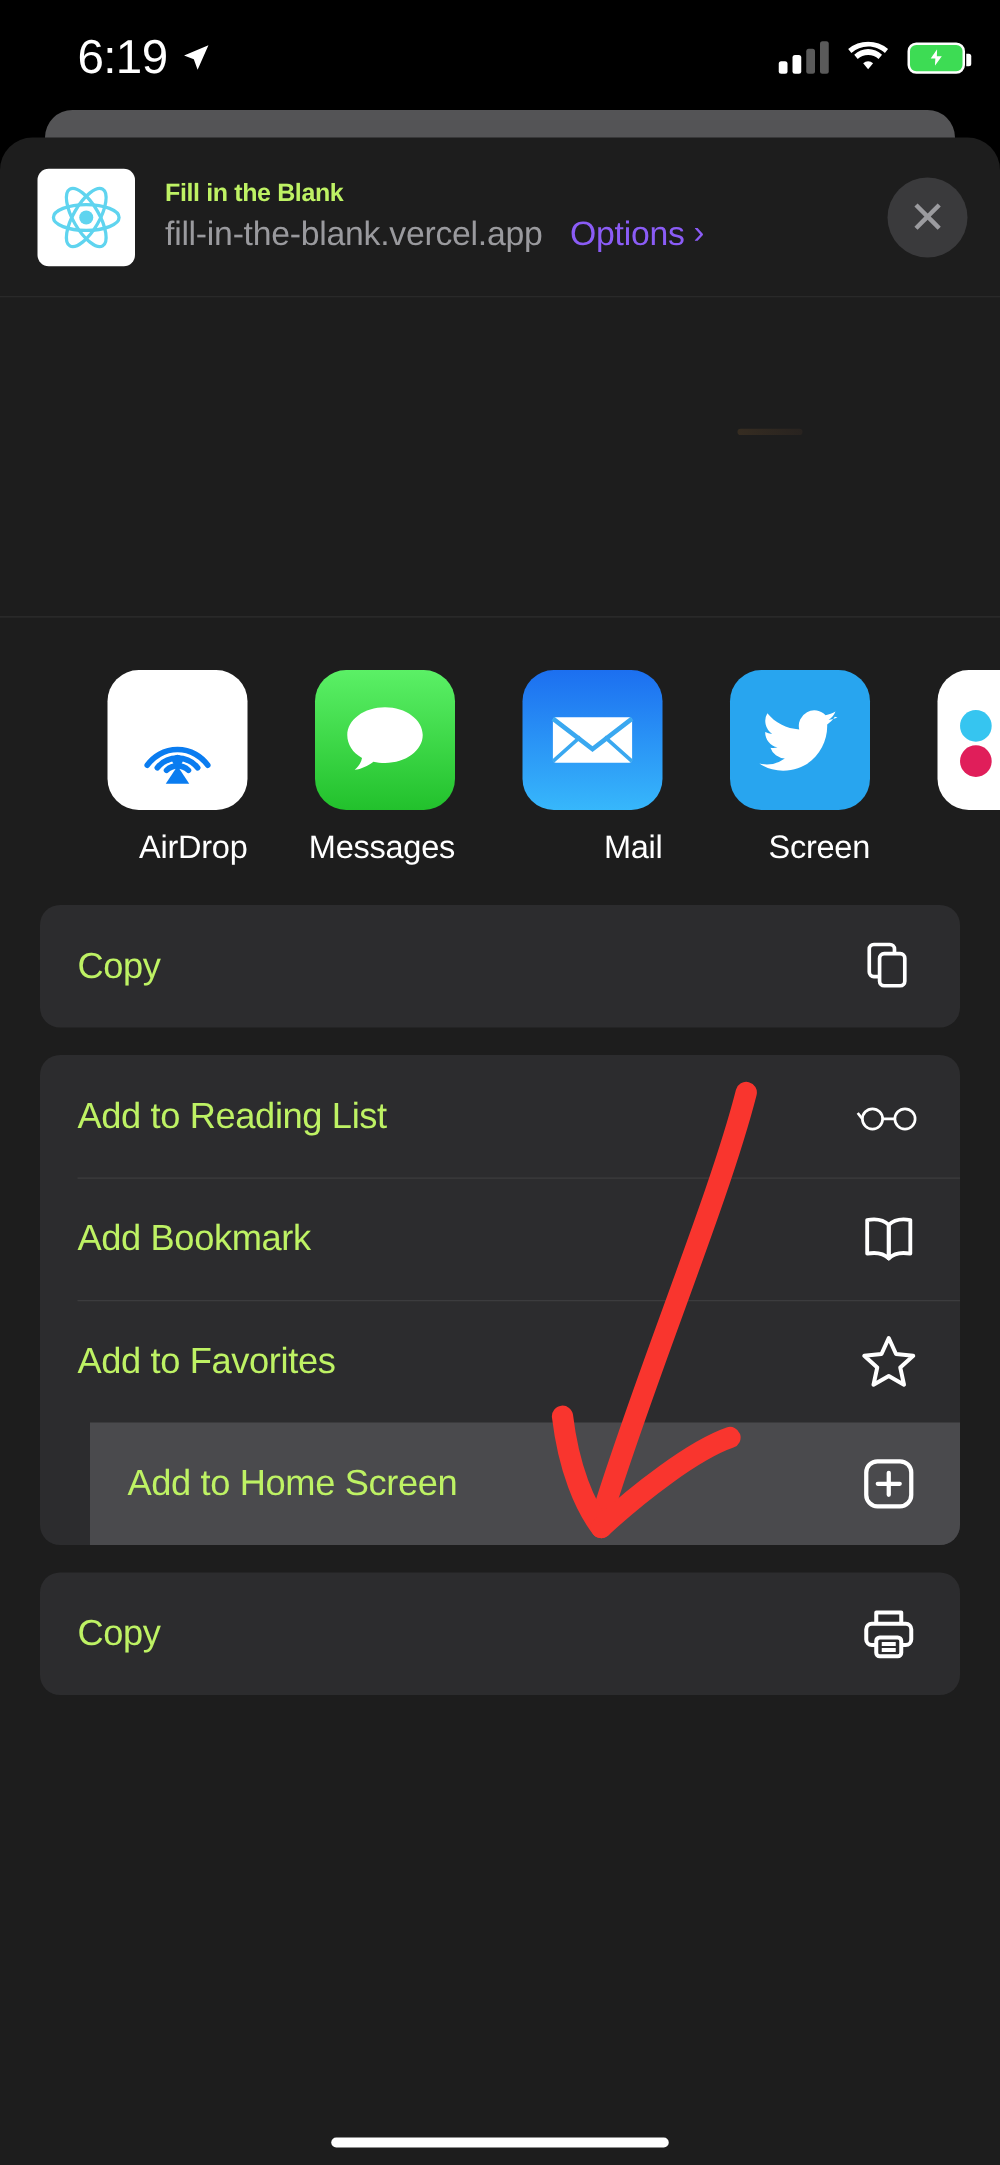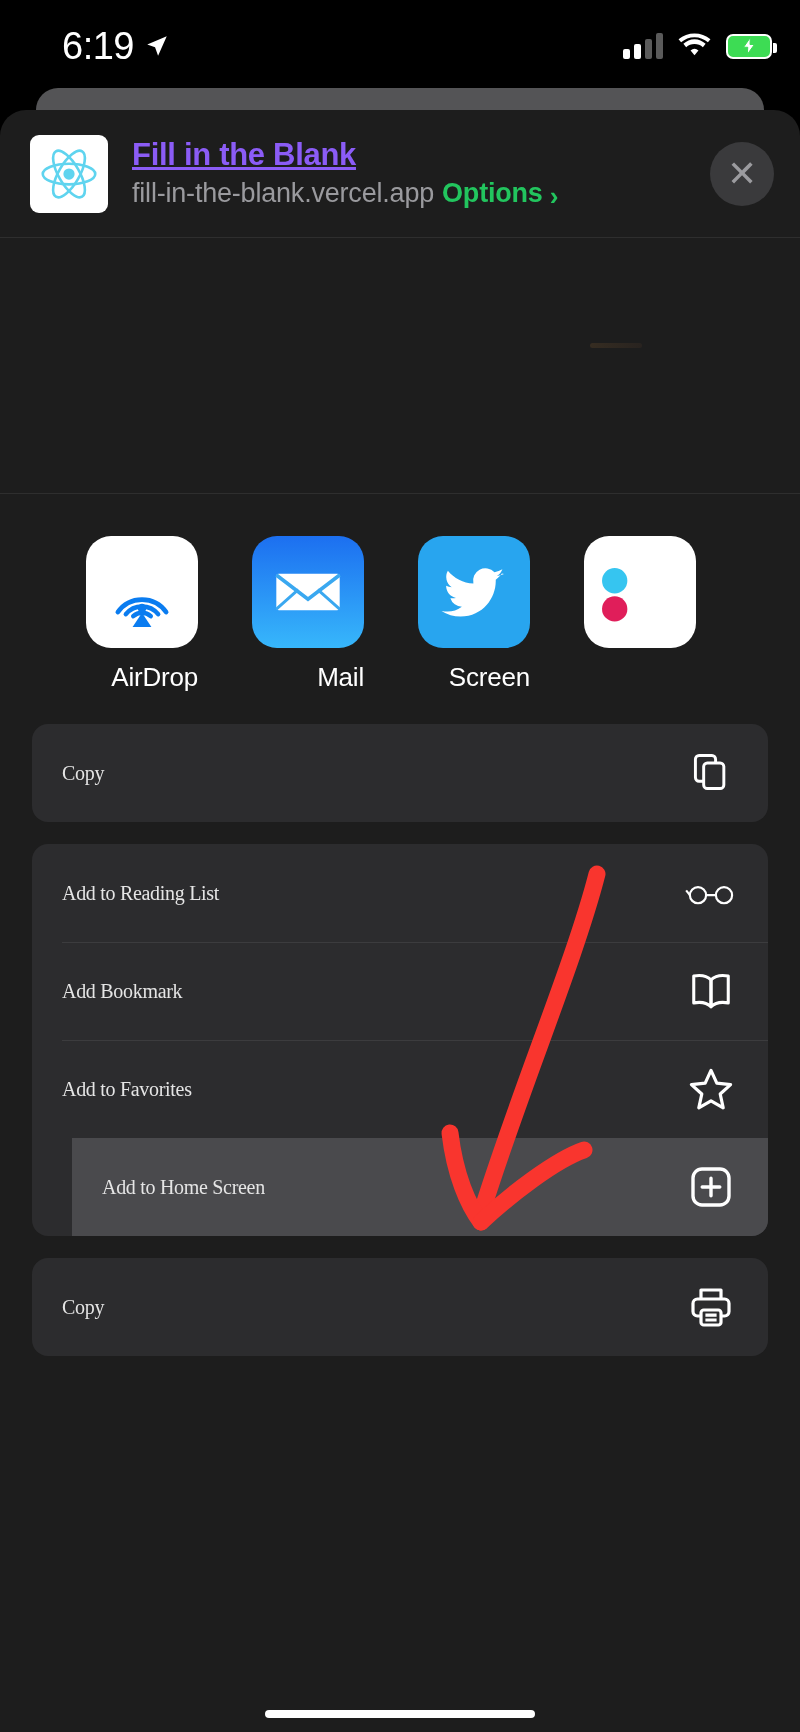--- a/index.html
+++ b/index.html
@@ -56,28 +56,28 @@
     position:relative; height:128px;
     display:flex; align-items:center; padding:0 26px 0 30px;
     border-bottom:1px solid #2e2e2e;
   }
   .app-icon {
     width:78px; height:78px; background:#fff; border-radius:9px;
     display:flex; align-items:center; justify-content:center; flex:0 0 auto;
   }
   .head-text { margin-left:24px; flex:1; min-width:0; }
   .head-title {
-    font-size:31px; font-weight:700; color:#8b5cf6; letter-spacing:-0.3px;
-    line-height:1.12; white-space:nowrap;text-decoration:underline;
-  }
-  .head-sub-row { display:flex; align-items:baseline; gap:8px; margin-top:6px; }
+    font-size:20px; font-weight:700; color:#bef264; letter-spacing:-0.3px;
+    line-height:1.12; white-space:nowrap;
+  }
+  .head-sub-row { display:flex; align-items:baseline; gap:22px; margin-top:6px; }
   .head-sub { font-size:27px; color:#9a9a9e; letter-spacing:-0.2px; white-space:nowrap; }
   .opt-link {
-    font-size:27px; color:#22c55e; letter-spacing:-0.2px;
-    display:flex; align-items:flex-end; gap:7px; white-space:nowrap;font-weight:bold;
+    font-size:27px; color:#8b5cf6; letter-spacing:-0.2px;
+    display:flex; align-items:flex-start; gap:7px; white-space:nowrap;
   }
   .opt-chev { font-size:26px; line-height:1; }
   .close-btn {
     width:64px; height:64px; border-radius:50%; background:#3a3a3c;
     display:flex; align-items:center; justify-content:center; flex:0 0 auto;
     color:#9b9b9f; font-size:36px; font-weight:400; line-height:1;
   }
 
   
   .preview { height:256px; background:#1d1d1d; border-bottom:1px solid #2e2e2e; position:relative; }
@@ -101,21 +101,21 @@
   .card { background:#2c2c2e; border-radius:16px; overflow:hidden; margin-bottom:22px; }
   .row {
     position:relative; height:98px; display:flex; align-items:center;
     justify-content:space-between; padding:0 30px;
   }
   .row + .row::before {
     content:""; position:absolute; top:0; left:30px; right:0; height:1px; background:#3c3c3e;
   }
   .row.active { background:#4a4a4d;margin-left:40px; }
   .row.active::before { background:transparent; }
-  .row-label { font-size:20px; color:#e5e5e5; letter-spacing:-0.3px;font-family:Liberation Serif, serif; }
+  .row-label { font-size:29px; color:#bef264; letter-spacing:-0.3px; }
   .row-icon { width:54px; height:54px; display:flex; align-items:center; justify-content:center; color:#fff; }
 
   
   .annot { position:absolute; left:0; top:0; width:800px; height:1732px; pointer-events:none; }
 
   
   .home-ind {
     position:absolute; bottom:14px; left:50%; transform:translateX(-50%);
     width:270px; height:8px; background:#fff; border-radius:4px;
   }
@@ -194,20 +194,28 @@
               <path d="M20 48.5a15.5 15.5 0 0 1 24 0"></path>
               <path d="M25.5 50a9.5 9.5 0 0 1 13 0"></path>
             </g>
             <circle cx="32" cy="44" r="3.2" fill="#0a7cf0"></circle>
             <path d="M32 47.5 L25 58 h14 z" fill="#0a7cf0"></path>
           </svg>
         </div>
         <div class="app-label">AirDrop</div>
       </div>
 
+      <div class="app-cell">
+        <div class="app-tile" style="background:linear-gradient(180deg,#5bf066,#22c12c)">
+          <svg width="84" height="84" viewBox="0 0 64 64">
+            <path d="M32 12c12.7 0 23 7.6 23 17s-10.3 17-23 17c-2.5 0-4.9-.3-7.1-.8-2.9 2.4-7.3 4.6-11.4 5 2.5-2.1 4.1-4.7 4.5-7.2C12.3 39.8 9 34.8 9 29c0-9.4 10.3-17 23-17z" fill="#fff"></path>
+          </svg>
+        </div>
+        <div class="app-label">Messages</div>
+      </div>
 
       <div class="app-cell">
         <div class="app-tile" style="background:linear-gradient(180deg,#1c6ff0,#37b7fb)">
           <svg width="78" height="78" viewBox="0 0 64 64">
             <rect x="6" y="17" width="52" height="30" rx="2" fill="#fff"></rect>
             <path d="M6 18 L32 38 L58 18" fill="none" stroke="#3aa8f0" stroke-width="3"></path>
             <path d="M6 46 L24 30 M58 46 L40 30" fill="none" stroke="#3aa8f0" stroke-width="2.4"></path>
           </svg>
         </div>
         <div class="app-label">Mail</div>

